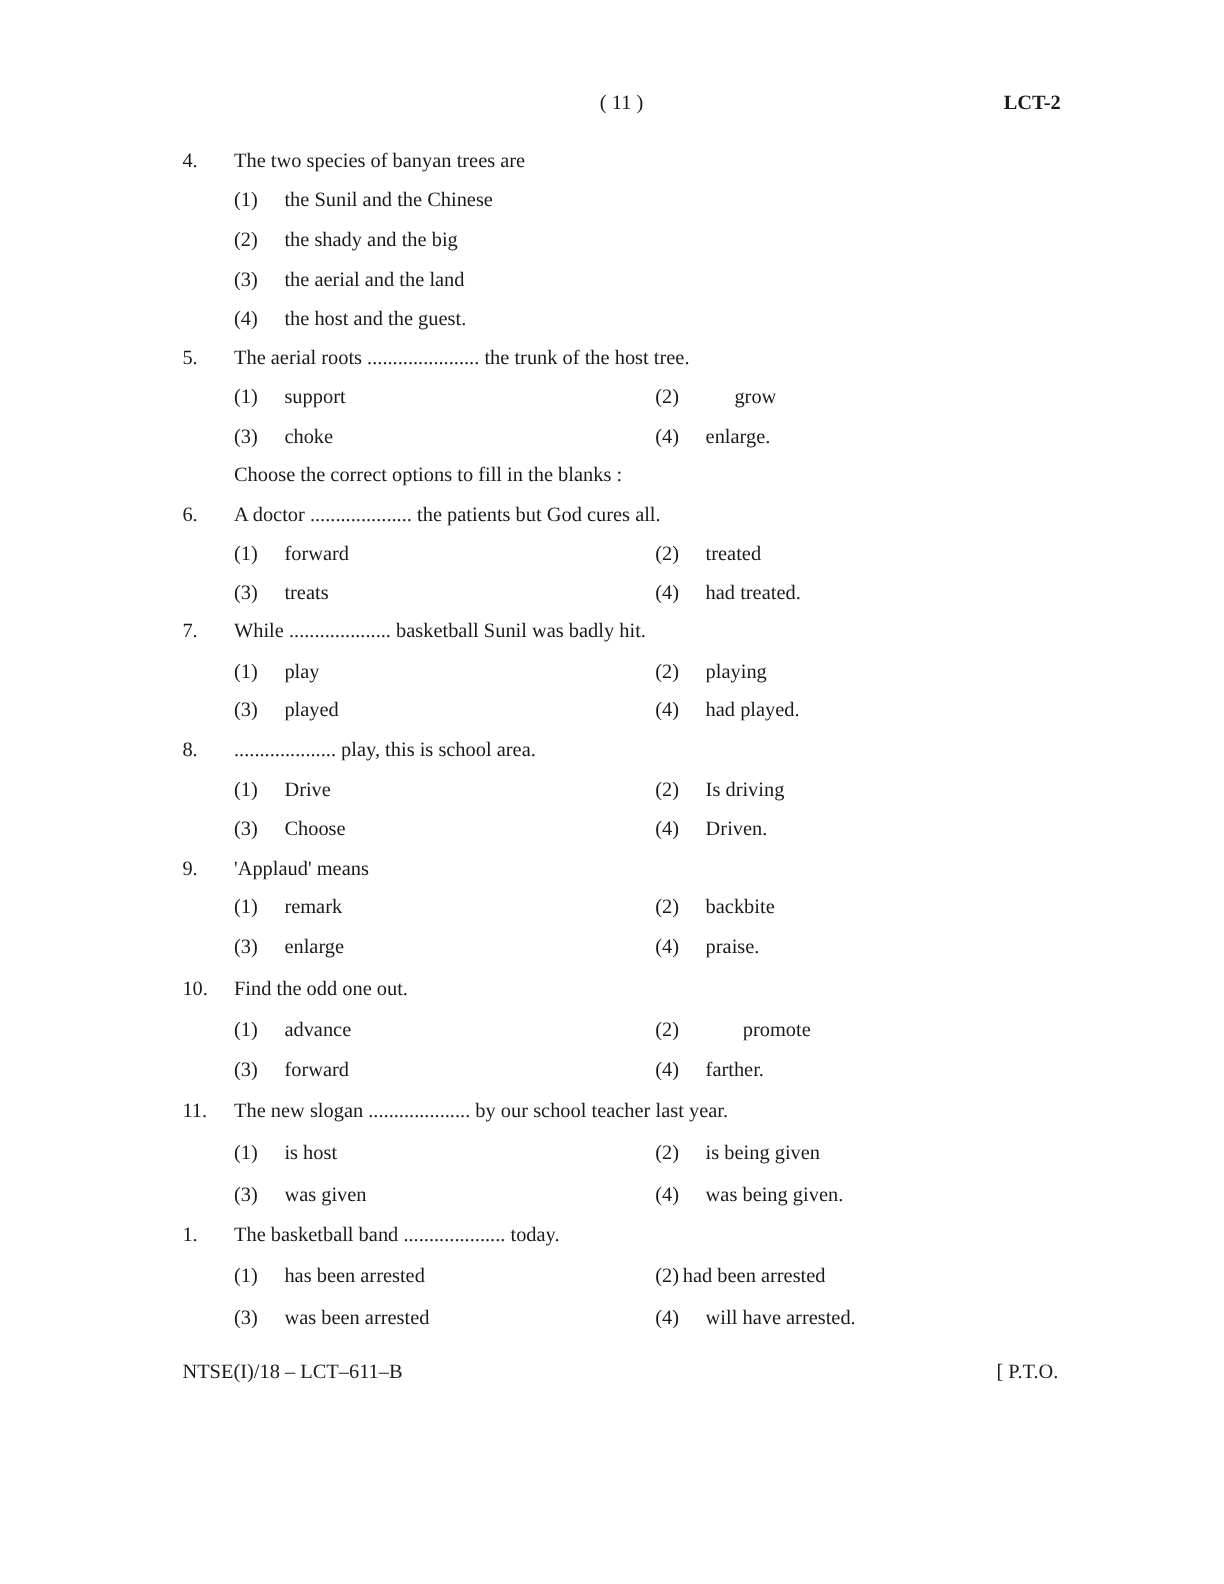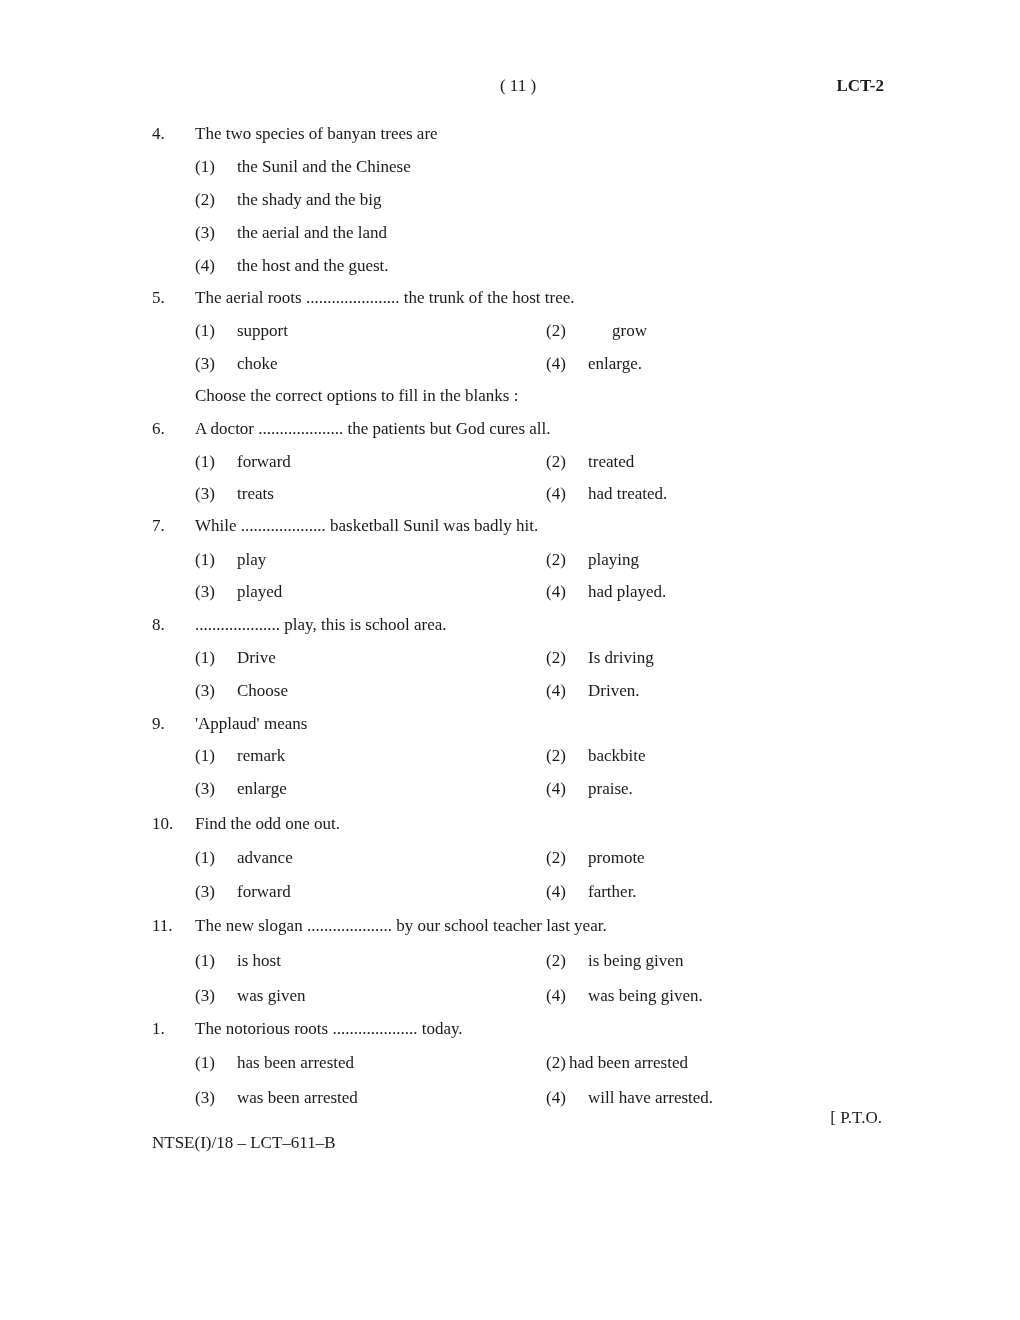--- a/index.html
+++ b/index.html
@@ -9,21 +9,21 @@
     overflow: hidden;
   }
   .page-num { position: absolute; top: 76px; left: 0; width: 1036px; text-align: center; font-size: 17px; }
   .code-top { position: absolute; top: 76px; right: 136px; font-size: 17px; font-weight: bold; }
   .line { position: absolute; left: 0; font-size: 17px; white-space: nowrap; }
   .qnum { position: absolute; left: 152px; }
   .qtext { position: absolute; left: 195px; }
   .opt-num { position: absolute; }
   .opt-text { position: absolute; }
   .footer-left { position: absolute; top: 1133px; left: 152px; font-size: 17px; }
-  .footer-right { position: absolute; top: 1108px; right: 138px; font-size: 17px; }
+  .footer-right { position: absolute; top: 1133px; right: 138px; font-size: 17px; }
 </style>
 </head>
 <body>
 
 <div class="page-num">( 11 )</div>
 <div class="code-top">LCT-2</div>
 
 <div class="line" style="top:124px">
   <span class="qnum">4.</span>
   <span class="qtext">The two species of banyan trees are</span>
@@ -135,21 +135,21 @@
 </div>
 
 <div class="line" style="top:814px">
   <span class="qnum">10.</span>
   <span class="qtext">Find the odd one out.</span>
 </div>
 <div class="line" style="top:848px">
   <span class="opt-num" style="left:195px">(1)</span>
   <span class="opt-text" style="left:237px">advance</span>
   <span class="opt-num" style="left:546px">(2)</span>
-  <span class="opt-text" style="left:588px">promote</span>
+  <span class="opt-text" style="left:619px">promote</span>
 </div>
 <div class="line" style="top:882px">
   <span class="opt-num" style="left:195px">(3)</span>
   <span class="opt-text" style="left:237px">forward</span>
   <span class="opt-num" style="left:546px">(4)</span>
   <span class="opt-text" style="left:588px">farther.</span>
 </div>
 
 <div class="line" style="top:916px">
   <span class="qnum">11.</span>
@@ -163,21 +163,21 @@
 </div>
 <div class="line" style="top:986px">
   <span class="opt-num" style="left:195px">(3)</span>
   <span class="opt-text" style="left:237px">was given</span>
   <span class="opt-num" style="left:546px">(4)</span>
   <span class="opt-text" style="left:588px">was being given.</span>
 </div>
 
 <div class="line" style="top:1019px">
   <span class="qnum">1.</span>
-  <span class="qtext">The notorious roots .................... today.</span>
+  <span class="qtext">The basketball band .................... today.</span>
 </div>
 <div class="line" style="top:1053px">
   <span class="opt-num" style="left:195px">(1)</span>
   <span class="opt-text" style="left:237px">has been arrested</span>
   <span class="opt-num" style="left:546px">(2)</span>
   <span class="opt-text" style="left:569px">had been arrested</span>
 </div>
 <div class="line" style="top:1088px">
   <span class="opt-num" style="left:195px">(3)</span>
   <span class="opt-text" style="left:237px">was been arrested</span>

